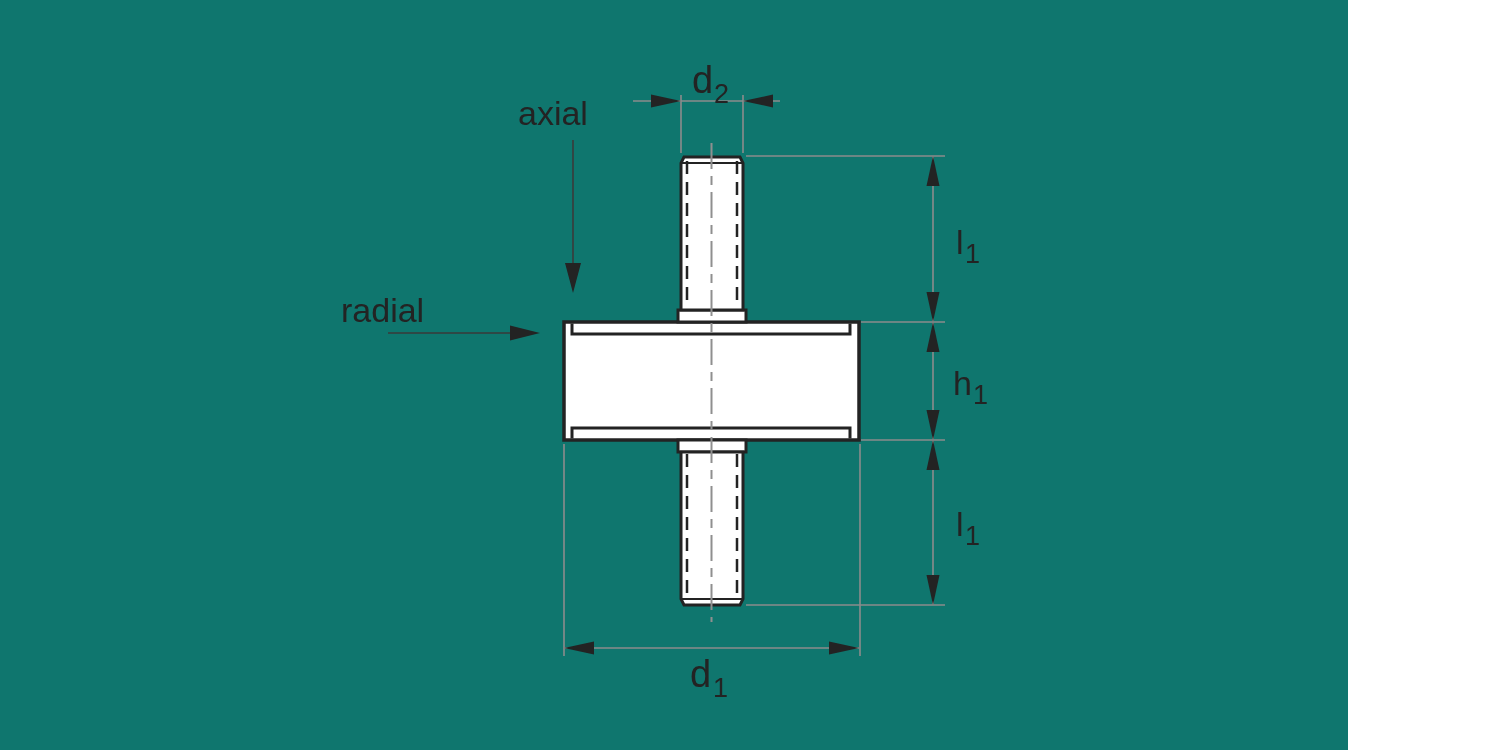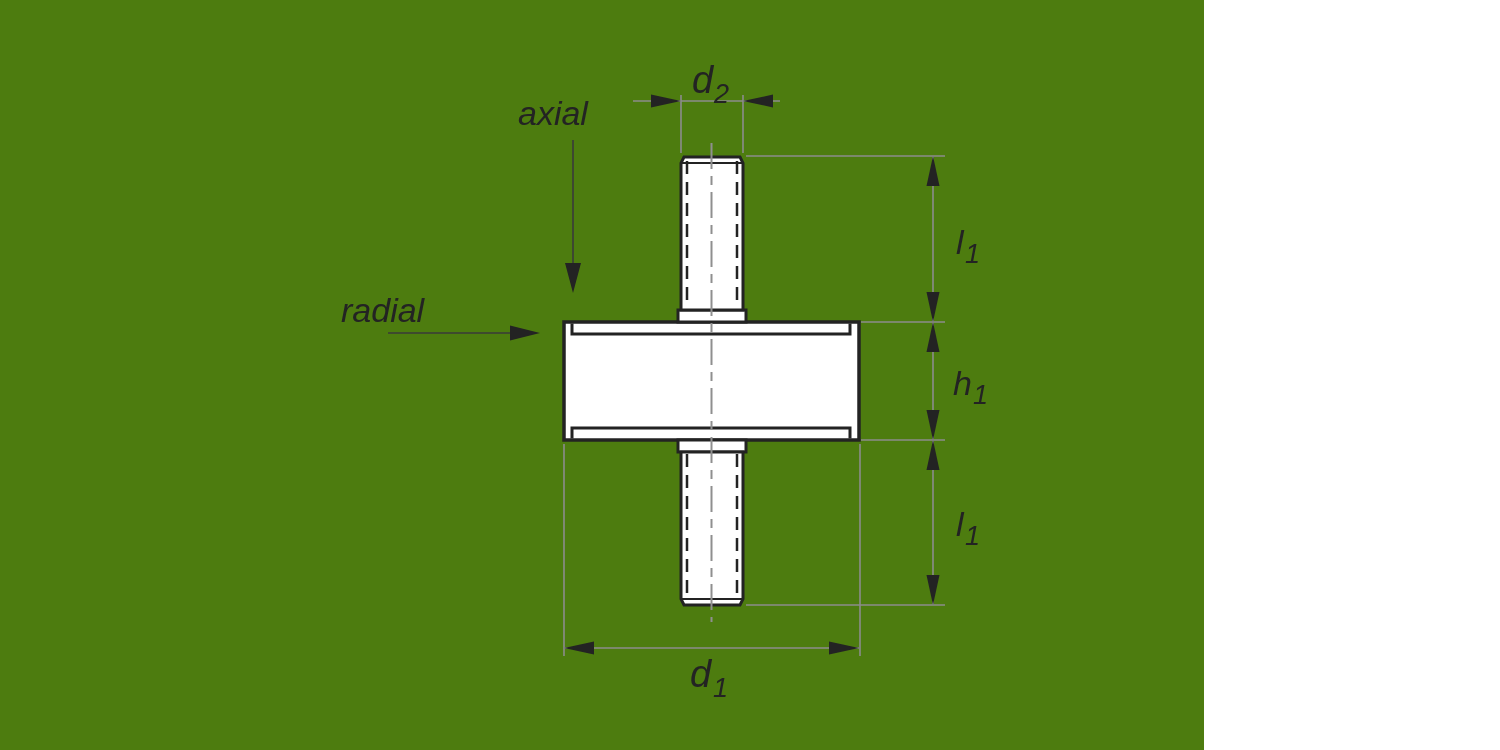--- a/index.html
+++ b/index.html
@@ -6,24 +6,23 @@
     margin: 0;
     padding: 0;
     background: #ffffff;
     width: 1500px;
     height: 750px;
     overflow: hidden;
     font-family: "Liberation Sans", sans-serif;
   }
   .stage {
     position: relative;
-    width: 1204px;
+    width: 1348px;
     height: 750px;
-    background: #4d7c0f;
-    font-style: italic;
+    background: #0f766e;
   }
   svg { display: block; }
   .part-line {
     stroke: #232323;
     fill: none;
   }
   .part-fill {
     stroke: #232323;
     fill: #ffffff;
   }

